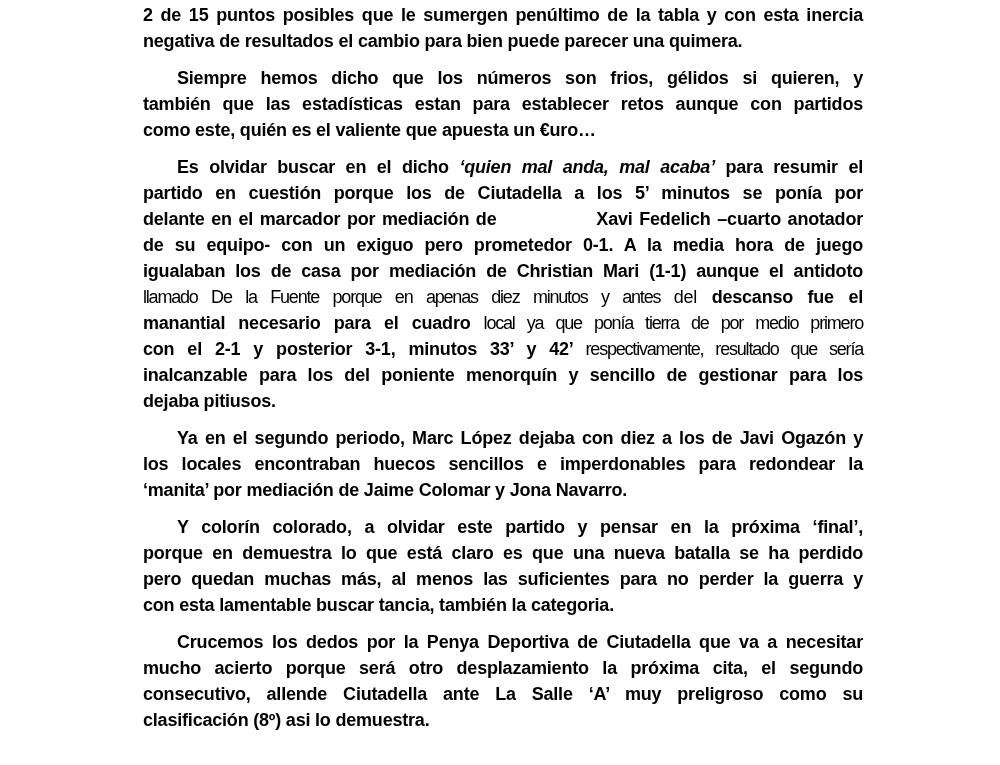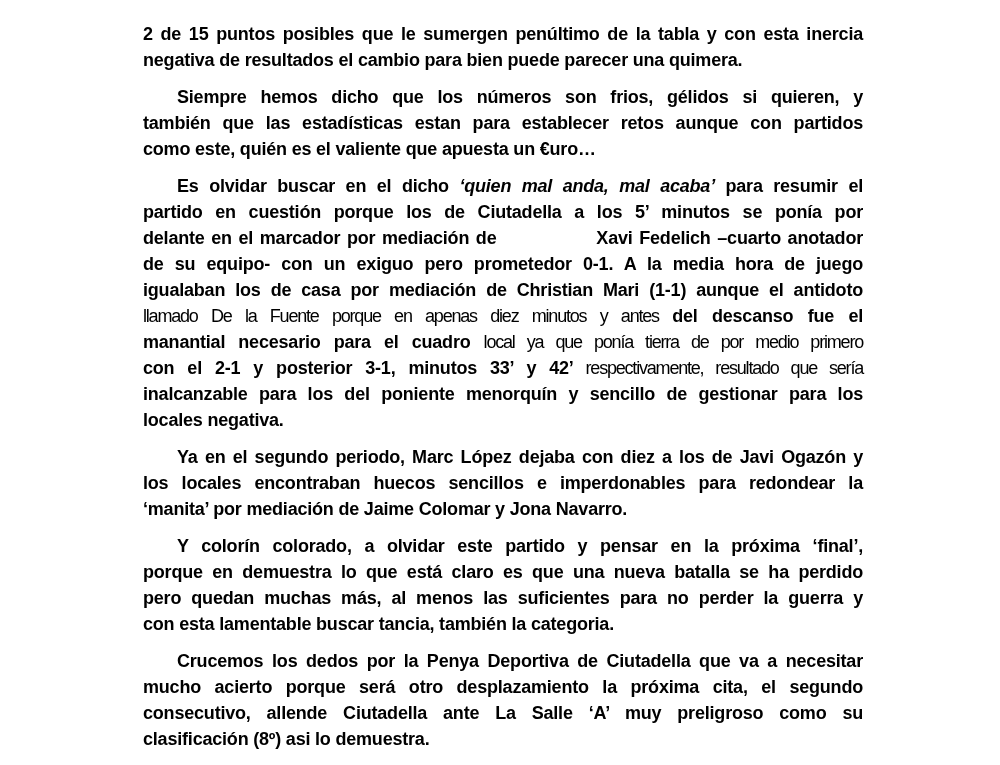--- a/index.html
+++ b/index.html
@@ -11,21 +11,21 @@
     width: 1000px;
     height: 765px;
     position: relative;
     overflow: hidden;
     font-family: "Liberation Sans", "DejaVu Sans", sans-serif;
     color: #000000;
   }
   .doc {
     position: absolute;
     left: 143px;
-    top: 21px;
+    top: 2px;
     width: 720px;
   }
   .para {
     margin: 0 0 11px 0;
   }
   .para:last-child { margin-bottom: 4px; }
   .line {
     font-size: 18px;
     line-height: 26px;
     font-weight: 700;
@@ -36,21 +36,21 @@
   }
   .line.lastline {
     text-align: left;
     text-align-last: left;
   }
   .para.indent .line:first-child {
     text-indent: 34px;
   }
   .seg { font-weight: 700; }
   .seg.bi { font-weight: 700; font-style: italic; }
-  .seg.r  { font-weight: 700; }
+  .seg.r  { font-weight: 400; }
   .seg.bc { font-weight: 400; letter-spacing: -1.2px; }
 </style>
 </head>
 <body>
 
 <div class="doc">
     <div class="para">
       <div class="line"><span class="seg b">2 de 15 puntos posibles que le sumergen penúltimo de la tabla y con esta inercia</span></div>
       <div class="line lastline"><span class="seg b">negativa de resultados el cambio para bien puede parecer una quimera.</span></div>
     </div>
@@ -62,21 +62,21 @@
     <div class="para indent">
       <div class="line"><span class="seg b">Es olvidar buscar en el dicho </span><span class="seg bi">‘quien mal anda, mal acaba’</span><span class="seg b"> para resumir el</span></div>
       <div class="line"><span class="seg b">partido en cuestión porque los de Ciutadella a los 5’ minutos se ponía por</span></div>
       <div class="line"><span class="seg b">delante en el marcador por mediación de&nbsp;&nbsp;&nbsp;&nbsp;&nbsp;&nbsp;&nbsp;&nbsp;&nbsp;&nbsp;&nbsp;&nbsp;&nbsp;&nbsp; Xavi Fedelich –cuarto anotador</span></div>
       <div class="line"><span class="seg b">de su equipo- con un exiguo pero prometedor 0-1. A la media hora de juego</span></div>
       <div class="line"><span class="seg b">igualaban los de casa por mediación de Christian Mari (1-1) aunque el antidoto</span></div>
       <div class="line"><span class="seg bc">llamado De la Fuente porque en apenas diez minutos y antes </span><span class="seg r">del</span><span class="seg b"> descanso fue el</span></div>
       <div class="line"><span class="seg b">manantial necesario para el cuadro </span><span class="seg bc">local ya que ponía tierra de por medio primero</span></div>
       <div class="line"><span class="seg b">con el 2-1 y posterior 3-1, minutos 33’ y 42’ </span><span class="seg bc">respectivamente, resultado que sería</span></div>
       <div class="line"><span class="seg b">inalcanzable para los del poniente menorquín y sencillo de gestionar para los</span></div>
-      <div class="line lastline"><span class="seg b">locales negativa.</span></div>
+      <div class="line lastline"><span class="seg b">dejaba pitiusos.</span></div>
     </div>
     <div class="para indent">
       <div class="line"><span class="seg b">Ya en el segundo periodo, Marc López dejaba con diez a los de Javi Ogazón y</span></div>
       <div class="line"><span class="seg b">los locales encontraban huecos sencillos e imperdonables para redondear la</span></div>
       <div class="line lastline"><span class="seg b">‘manita’ por mediación de Jaime Colomar y Jona Navarro.</span></div>
     </div>
     <div class="para indent">
       <div class="line"><span class="seg b">Y colorín colorado, a olvidar este partido y pensar en la próxima ‘final’,</span></div>
       <div class="line"><span class="seg b">porque en demuestra lo que está claro es que una nueva batalla se ha perdido</span></div>
       <div class="line"><span class="seg b">pero quedan muchas más, al menos las suficientes para no perder la guerra y</span></div>

